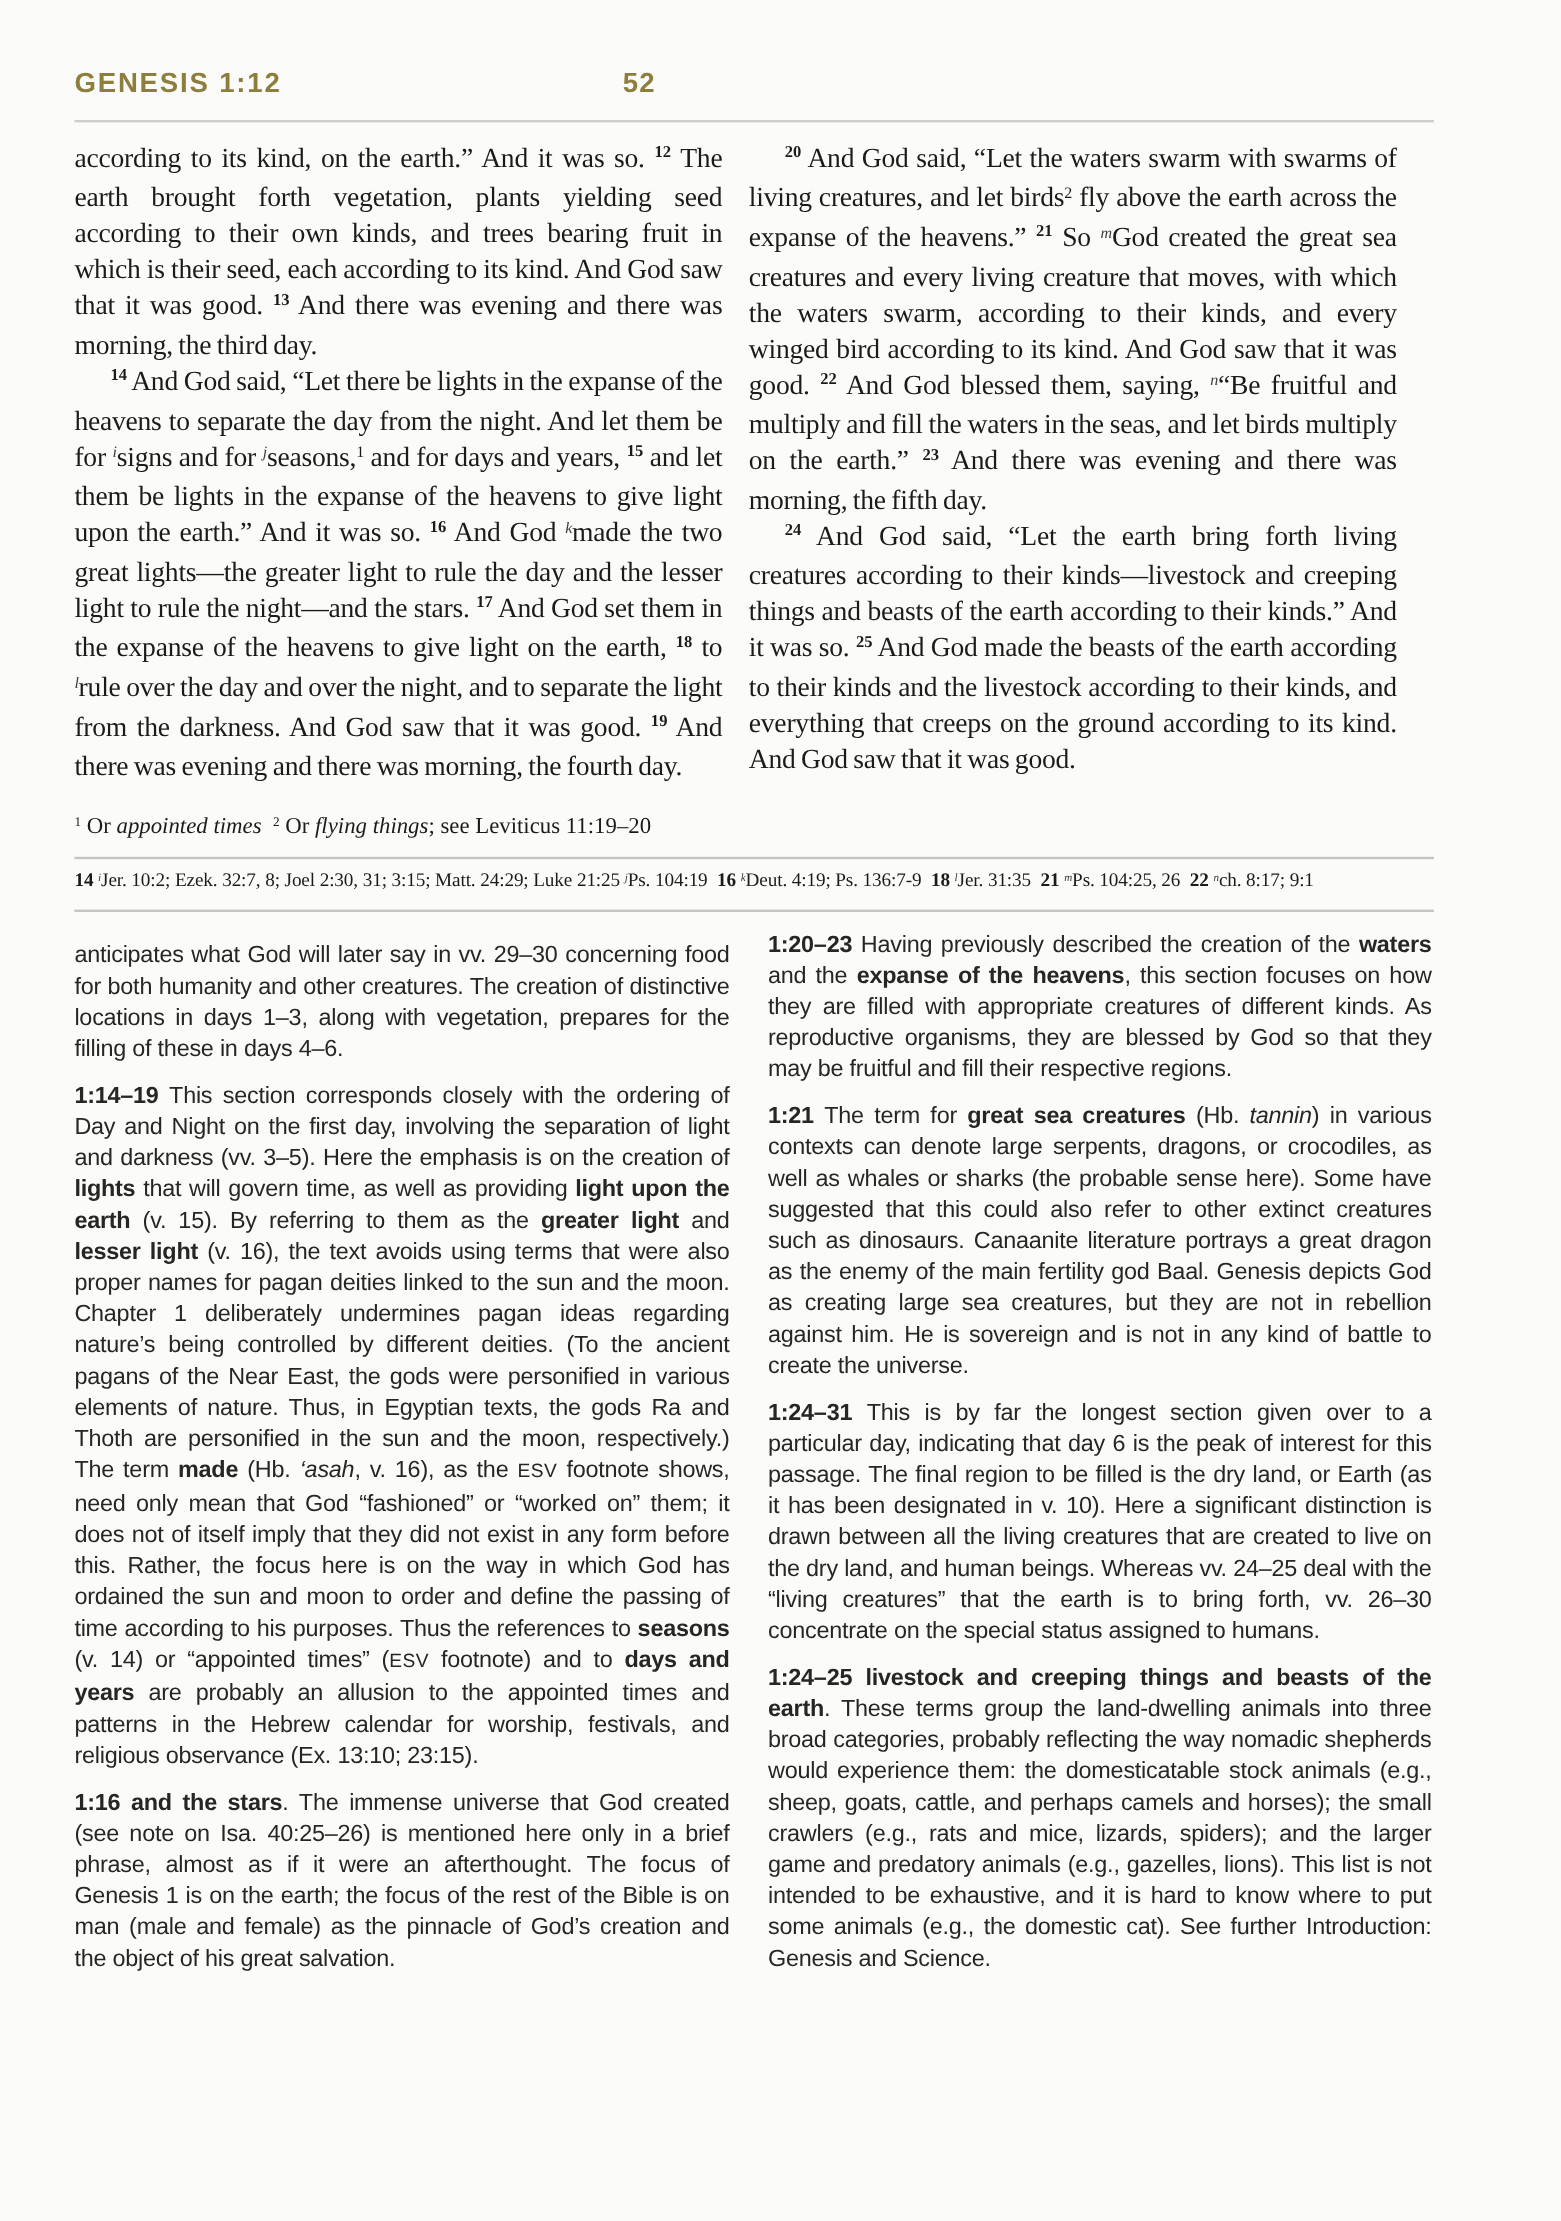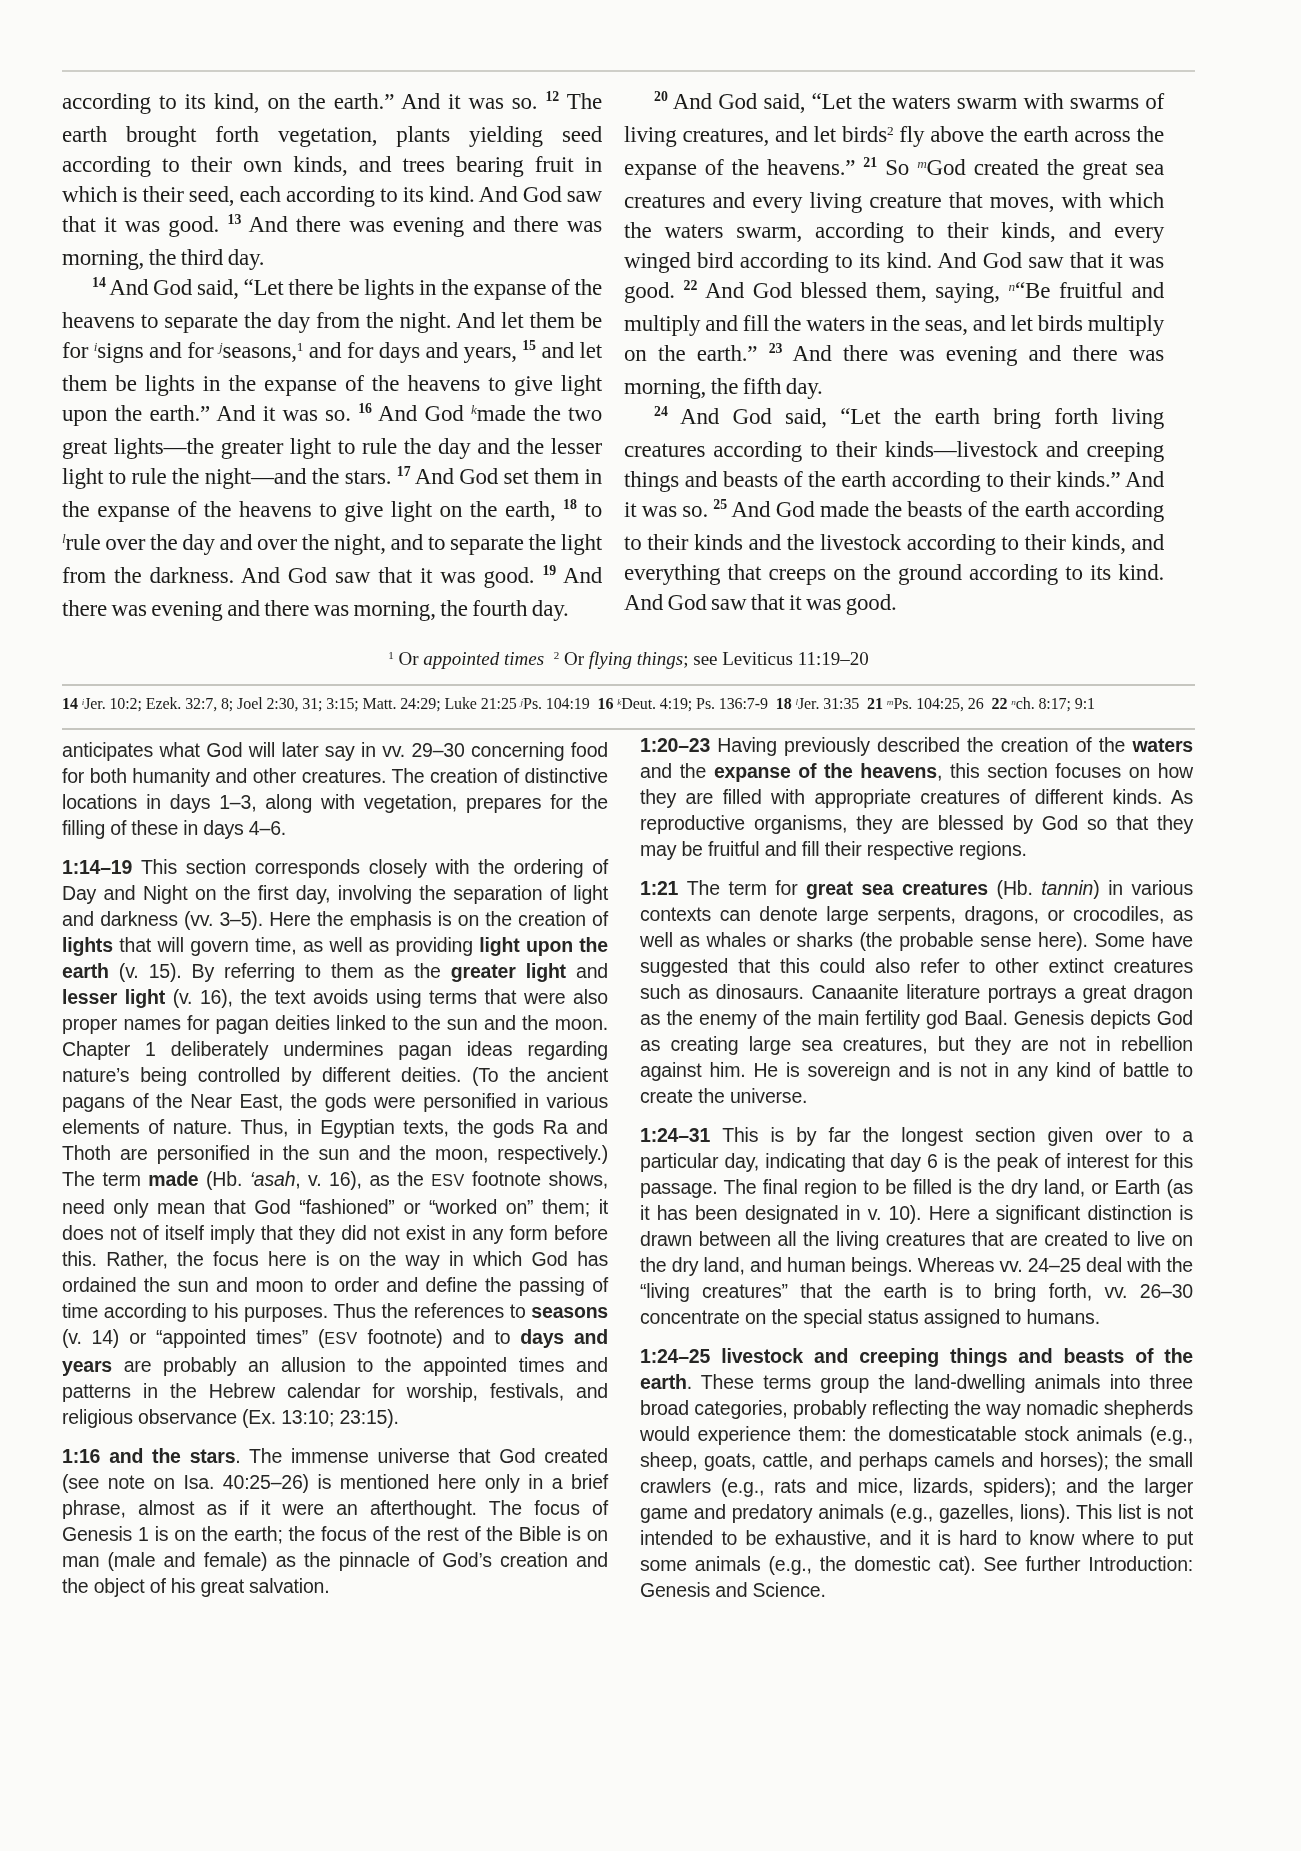--- a/index.html
+++ b/index.html
@@ -66,40 +66,39 @@
   .seg-f { font-size: 58%; position: relative; top: -0.55em; }
   .seg-b { font-weight: 700; }
   .seg-i { font-style: italic; }
   .seg-sc { font-size: 82%; letter-spacing: 0.4px; }
 
   
   .footnote-line {
     margin-top: 24px;
     font-size: 19px;
     line-height: 22px;
-    text-align: center;
   }
   
   .rule-above-xref { margin-top: 12px; }
   .xref-line {
     margin-top: 8px;
     font-family: Liberation Serif, serif;
     font-size: 16px;
     line-height: 20px;
     letter-spacing: -0.1px;
     color: #1b1b19;
   }
   .xref-line .seg-x { top: -0.45em; }
   .rule-above-notes { margin-top: 12px; }
 
   
   .notes-wrap {
-    margin-top: 2px;
+    margin-top: 14px;
     display: flex;
-    align-items: center;
+    align-items: flex-end;
     font-family: "Liberation Sans", sans-serif;
     font-size: 19.5px;
     line-height: 26px;
     letter-spacing: -0.2px;
     color: #262624;
     text-align: justify;
     hyphens: auto;
     -webkit-hyphens: auto;
   }
   .notes-col-left { width: 546px; }
@@ -107,20 +106,24 @@
   .notes-col-right { width: 553px; }
   .notes-wrap p { margin: 0 0 13px 0; }
   .notes-wrap p:last-child { margin-bottom: 0; }
 </style>
 </head>
 <body>
 
 <div class="page">
   <div class="content">
 
+    <div class="header-row">
+      <span class="book-heading">GENESIS 1:12</span>
+      <span class="page-number">52</span>
+    </div>
 
     <div class="rule rule-header"></div>
 
     <div class="bible-wrap">
       <div class="bible-col">
           <p class="no-indent"><span class="seg-p">according to its kind, on the earth.” And it was so. </span><span class="seg-v">12</span><span class="seg-p"> The earth brought forth vegetation, plants yielding seed according to their own kinds, and trees bearing fruit in which is their seed, each according to its kind. And God saw that it was good. </span><span class="seg-v">13</span><span class="seg-p"> And there was evening and there was morning, the third day.</span></p>
           <p><span class="seg-v">14</span><span class="seg-p"> And God said, “Let there be lights in the expanse of the heavens to separate the day from the night. And let them be for </span><span class="seg-x">i</span><span class="seg-p">signs and for </span><span class="seg-x">j</span><span class="seg-p">seasons,</span><span class="seg-f">1</span><span class="seg-p"> and for days and years, </span><span class="seg-v">15</span><span class="seg-p"> and let them be lights in the expanse of the heavens to give light upon the earth.” And it was so. </span><span class="seg-v">16</span><span class="seg-p"> And God </span><span class="seg-x">k</span><span class="seg-p">made the two great lights—the greater light to rule the day and the lesser light to rule the night—and the stars. </span><span class="seg-v">17</span><span class="seg-p"> And God set them in the expanse of the heavens to give light on the earth, </span><span class="seg-v">18</span><span class="seg-p"> to </span><span class="seg-x">l</span><span class="seg-p">rule over the day and over the night, and to separate the light from the darkness. And God saw that it was good. </span><span class="seg-v">19</span><span class="seg-p"> And there was evening and there was morning, the fourth day.</span></p>
         </div>
       <div class="bible-col">
           <p><span class="seg-v">20</span><span class="seg-p"> And God said, “Let the waters swarm with swarms of living creatures, and let birds</span><span class="seg-f">2</span><span class="seg-p"> fly above the earth across the expanse of the heavens.” </span><span class="seg-v">21</span><span class="seg-p"> So </span><span class="seg-x">m</span><span class="seg-p">God created the great sea creatures and every living creature that moves, with which the waters swarm, according to their kinds, and every winged bird according to its kind. And God saw that it was good. </span><span class="seg-v">22</span><span class="seg-p"> And God blessed them, saying, </span><span class="seg-x">n</span><span class="seg-p">“Be fruitful and multiply and fill the waters in the seas, and let birds multiply on the earth.” </span><span class="seg-v">23</span><span class="seg-p"> And there was evening and there was morning, the fifth day.</span></p>

